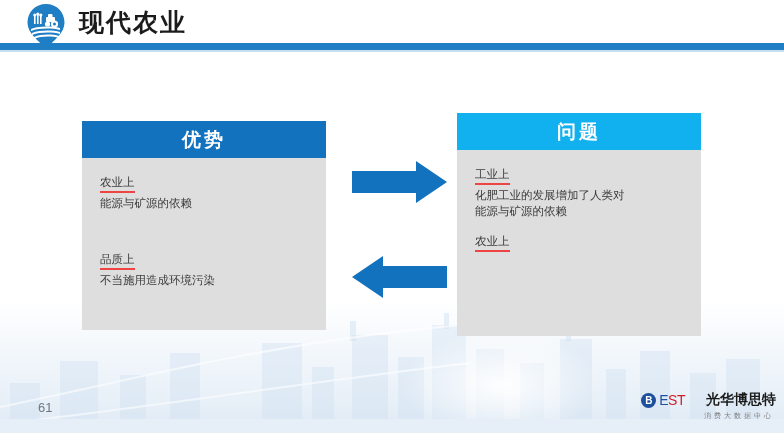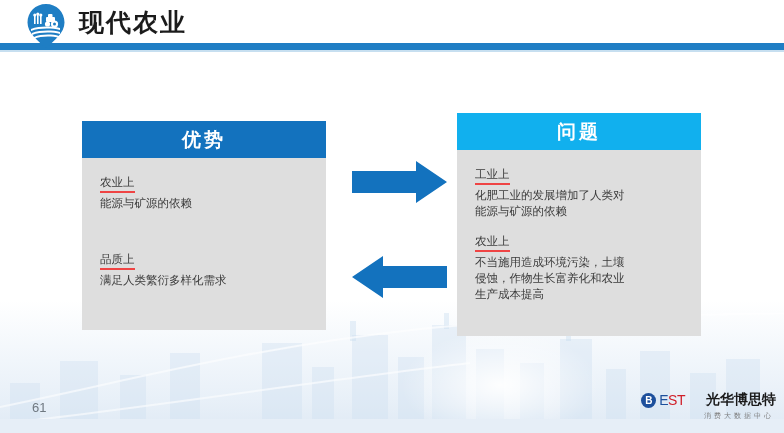--- a/index.html
+++ b/index.html
@@ -135,21 +135,21 @@
 
   
   .arrow {
     position: absolute;
     z-index: 4;
   }
 
   
   .page-num {
     position: absolute;
-    left: 32px; top: 400px;
+    left: 38px; top: 400px;
     font-size: 13px;
     color: #6f7880;
     z-index: 6;
   }
   .brand {
     position: absolute;
     right: 8px; top: 391px;
     z-index: 6;
     text-align: right;
   }
@@ -258,39 +258,36 @@
   <div class="col" style="left:82px; top:121px; width:244px;">
     <div class="col-head left">优势</div>
     <div class="col-body left">
       <div class="para">
         <div class="para-title">农业上</div>
         <div class="para-text">能源与矿源的依赖</div>
       </div>
       <div class="gap-left"></div>
       <div class="para">
         <div class="para-title">品质上</div>
-        <div class="para-text">满足人类繁衍多样化需求</div>
+        <div class="para-text">不当施用造成环境污染</div>
       </div>
     </div>
   </div>
 
   <div class="col" style="left:457px; top:113px; width:244px;">
     <div class="col-head right">问题</div>
     <div class="col-body right">
       <div class="para">
         <div class="para-title">工业上</div>
         <div class="para-text">化肥工业的发展增加了人类对
 能源与矿源的依赖</div>
       </div>
       <div class="gap-right"></div>
       <div class="para">
         <div class="para-title">农业上</div>
-        <div class="para-text">不当施用造成环境污染，土壤
-侵蚀，作物生长富养化和农业
-生产成本提高</div>
       </div>
     </div>
   </div>
 
   <svg class="arrow" style="left:352px; top:161px; width:95px; height:42px;" viewBox="0 0 95 42">
     <polygon points="0,10 64,10 64,0 95,21 64,42 64,32 0,32" fill="#1372be"></polygon>
   </svg>
   <svg class="arrow" style="left:352px; top:256px; width:95px; height:42px;" viewBox="0 0 95 42">
     <polygon points="95,10 31,10 31,0 0,21 31,42 31,32 95,32" fill="#1372be"></polygon>
   </svg>

